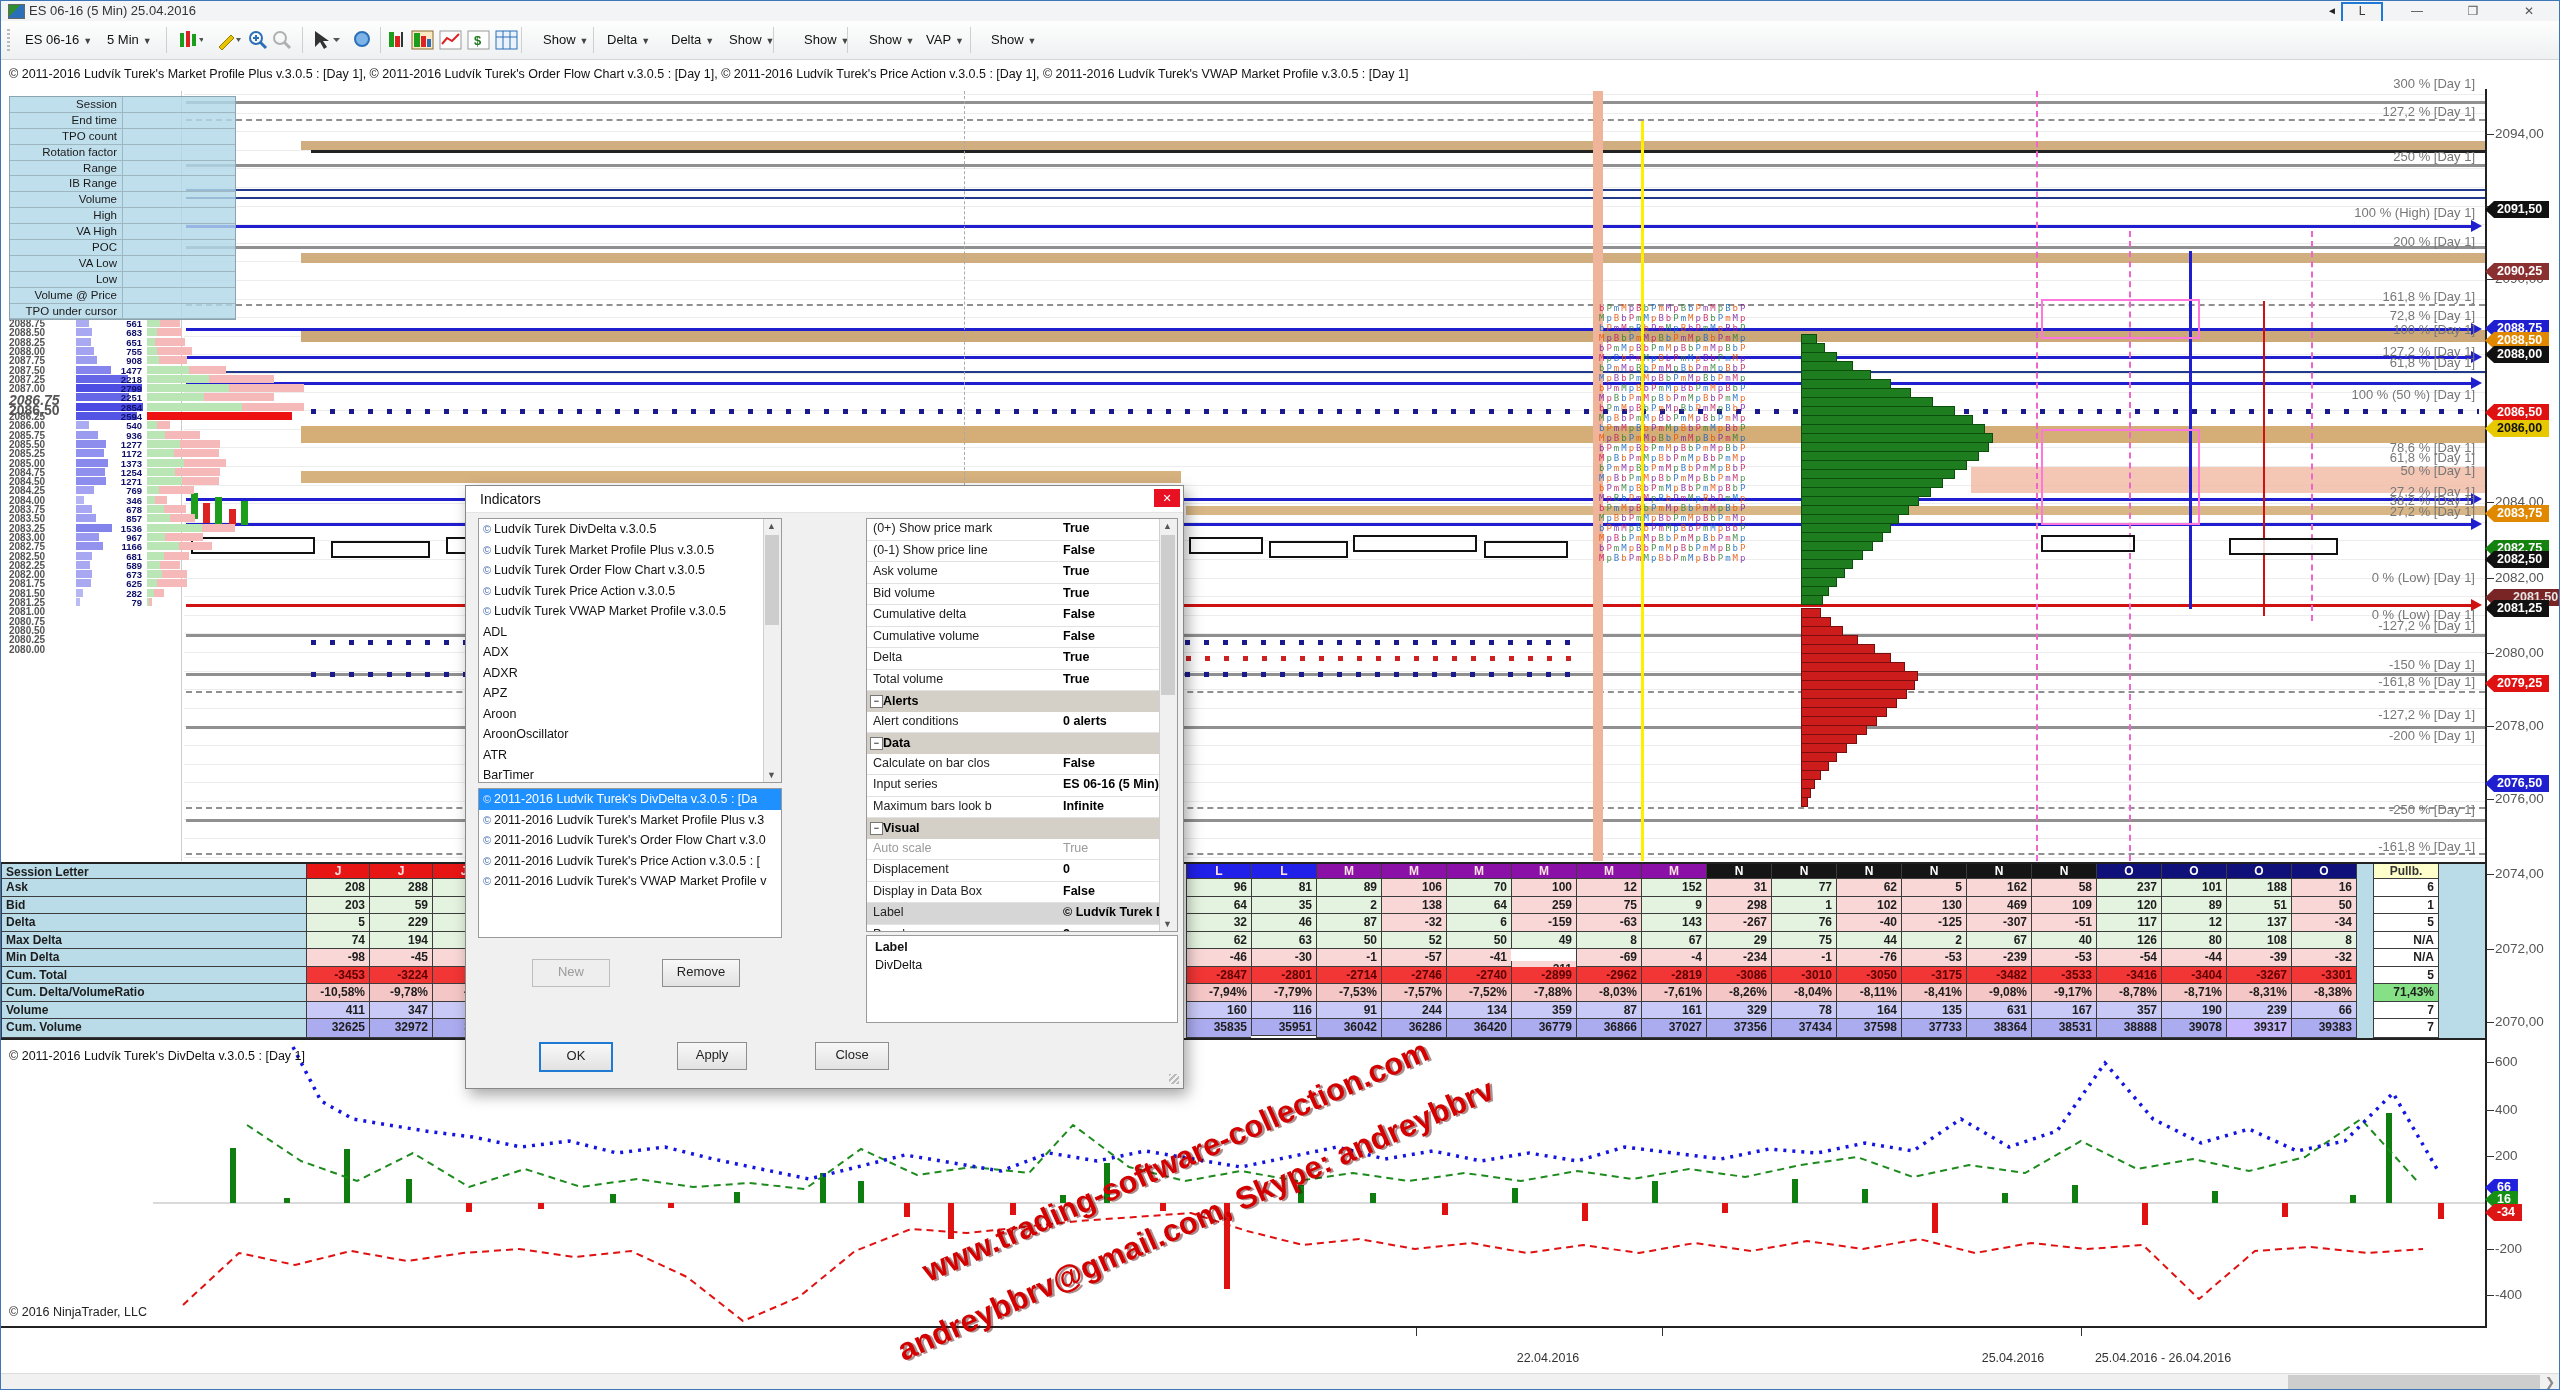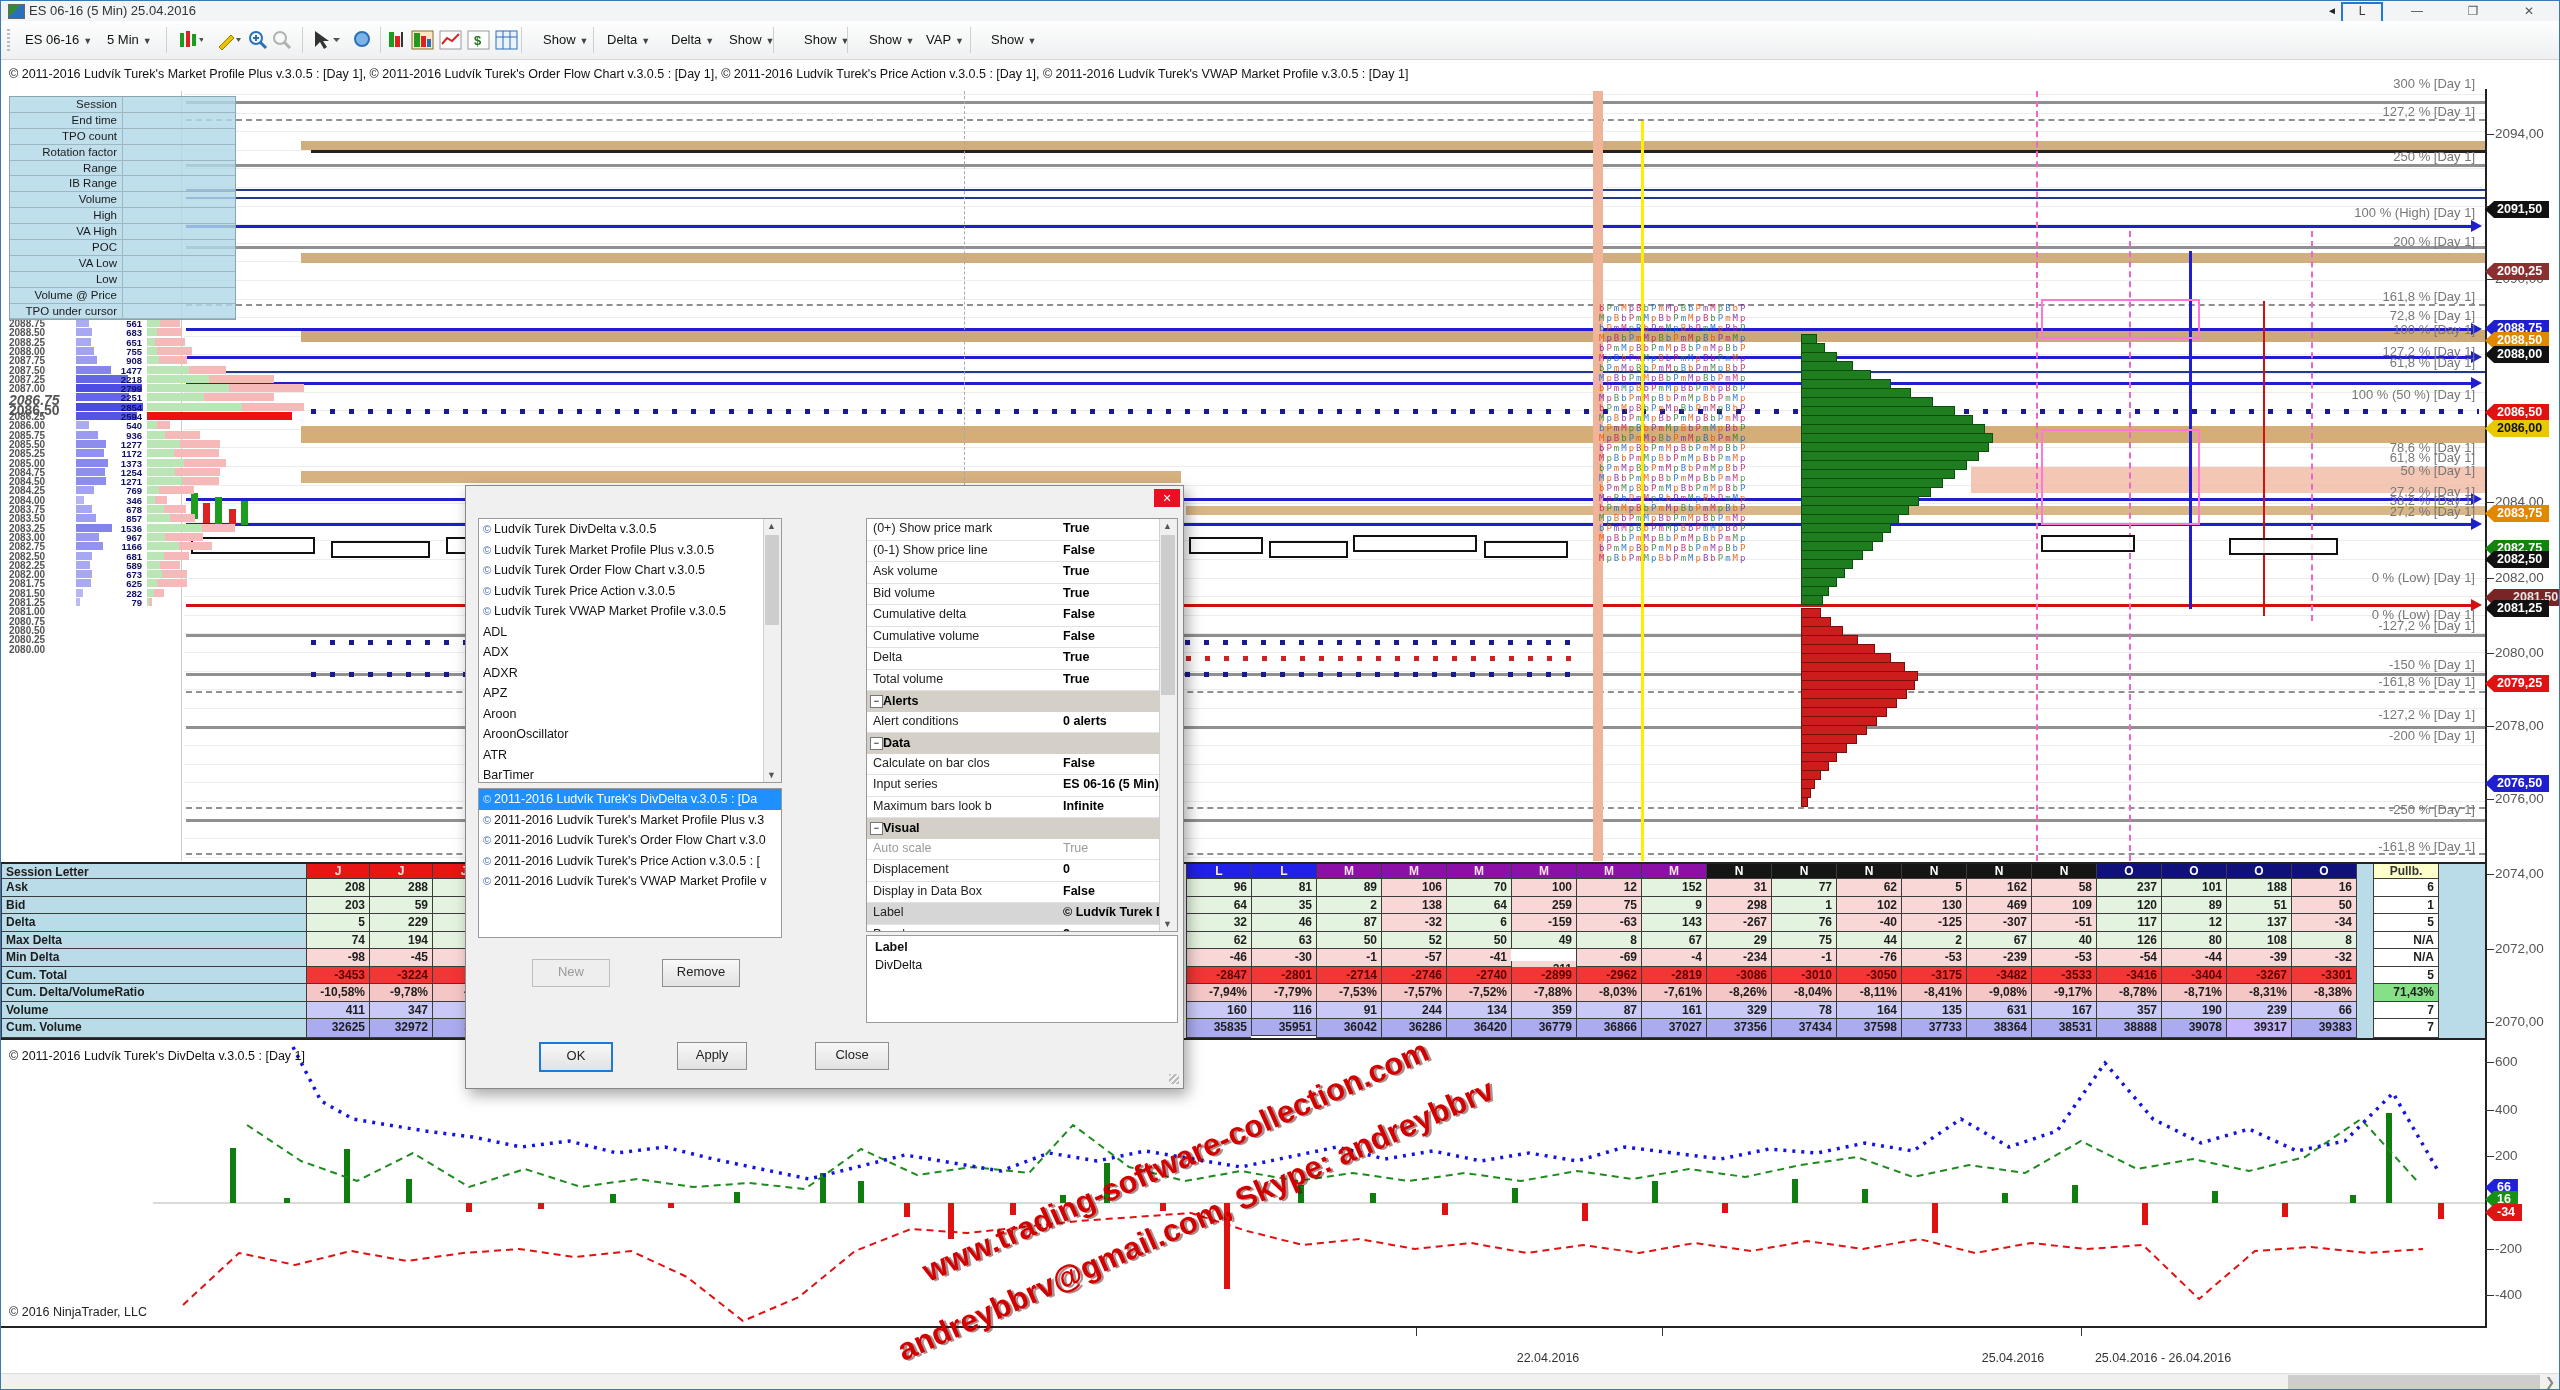--- a/index.html
+++ b/index.html
@@ -936,20 +936,23 @@
       <div class="abs" style="left: 1661px; top: 1327px; width: 1px; height: 8px; background: rgb(51, 51, 51);"></div>
       <div class="abs" style="left: 2080px; top: 1327px; width: 1px; height: 8px; background: rgb(51, 51, 51);"></div>
     </div>
 
   <div class="hscroll">
     <div class="hthumb"></div>
     <div class="harrow">❯</div>
   </div>
 
   <div id="dialog">
+    <div class="dlgtitle">
+        <span>Indicators</span>
+      </div>
     <div class="dlgclose">✕</div>
     <div class="listbox" id="availlist" style="left:12px;top:32px;width:302px;height:263px;">
         <div class="litem"><span class="cg">©</span><span>Ludvík Turek DivDelta v.3.0.5</span></div>
         <div class="litem"><span class="cg">©</span><span>Ludvík Turek Market Profile Plus v.3.0.5</span></div>
         <div class="litem"><span class="cg">©</span><span>Ludvík Turek Order Flow Chart v.3.0.5</span></div>
         <div class="litem"><span class="cg">©</span><span>Ludvík Turek Price Action v.3.0.5</span></div>
         <div class="litem"><span class="cg">©</span><span>Ludvík Turek VWAP Market Profile v.3.0.5</span></div>
         <div class="litem"><span>ADL</span></div>
         <div class="litem"><span>ADX</span></div>
         <div class="litem"><span>ADXR</span></div>

